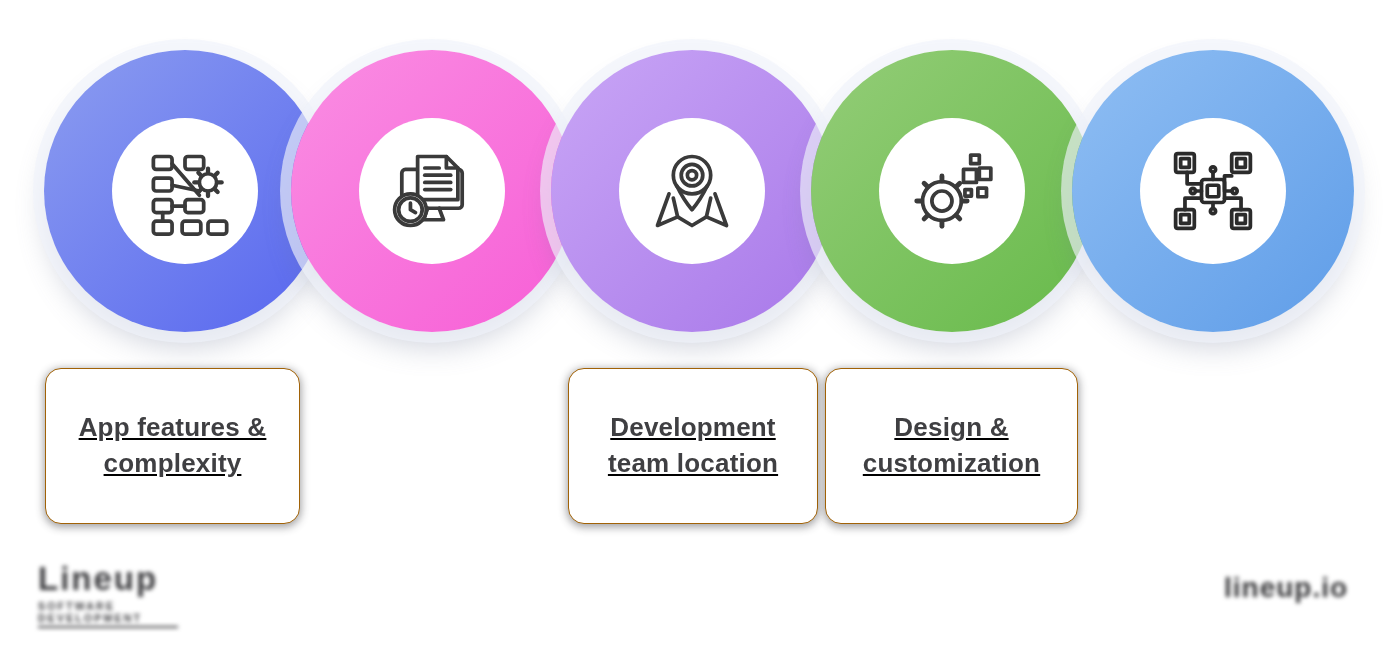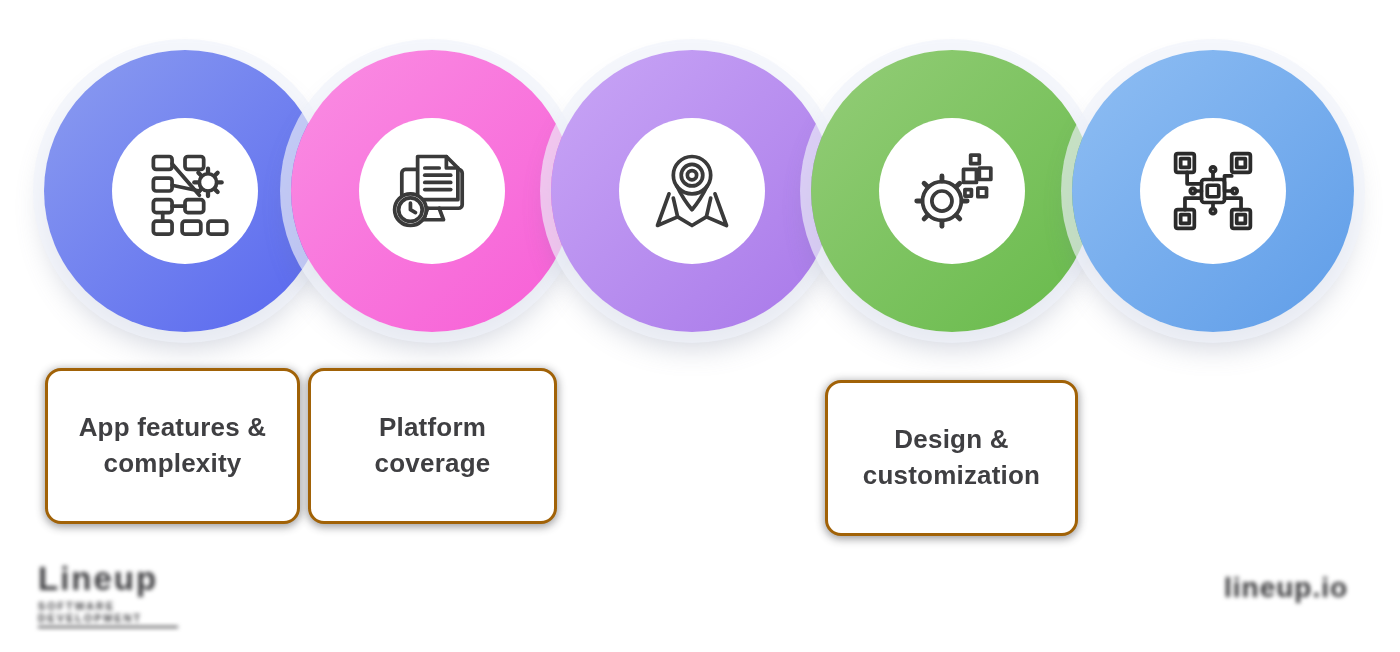--- a/index.html
+++ b/index.html
@@ -40,41 +40,42 @@
   .c3 { left: 551px;  z-index: 3; }
   .c4 { left: 811px;  z-index: 4; }
   .c5 { left: 1072px; z-index: 5; }
 
   
   .card {
     position: absolute;
     top: 368px;
     height: 156px;
     background: #ffffff;
-    border: 3px solid #a16207;
+    border: 1px solid #a16207;
     border-radius: 16px;
     box-shadow: 0 2px 8px 1px rgba(40,40,45,0.45);
     display: flex;
     align-items: center;
     justify-content: center;
     text-align: center;
     padding: 20px 16px;
     z-index: 6;
+    text-decoration: underline;
   }
   .card .label {
     font-size: 26px;
     font-weight: 600;
     line-height: 1.38;
     color: #3f3f42;
     letter-spacing: 0.2px;
   }
   .k1 { left: 45px;   width: 255px; }
   .k2 { left: 308px;  width: 249px; }
   .k3 { left: 568px;  width: 250px; }
-  .k4 { left: 825px;  width: 253px; margin-top: 12px; }
+  .k4 { left: 825px;  width: 253px; }
   .k5 { left: 1088px; width: 250px; }
 
   
   .brand {
     position: absolute;
     left: 38px;
     top: 560px;
     color: #3d3d40;
     filter: blur(2px);
   }
@@ -220,22 +221,22 @@
         <circle cx="18" cy="32" r="1.8"></circle>
         <line x1="32" y1="40" x2="32" y2="44"></line>
         <circle cx="32" cy="46" r="1.8"></circle>
       </svg>
     </div>
   </div>
 
   <div class="card k1">
     <div class="label">App features &amp; complexity</div>
   </div>
-  <div class="card k2">
-    <div class="label">Platform coverage</div>
+  <div class="card k3">
+    <div class="label">Development team location</div>
   </div>
   <div class="card k4">
     <div class="label">Design &amp; customization</div>
   </div>
 
   <div class="brand">
     <div class="wordmark">Lineup</div>
     <div class="tagline">software development</div>
   </div>
   <div class="site">lineup.io</div>

